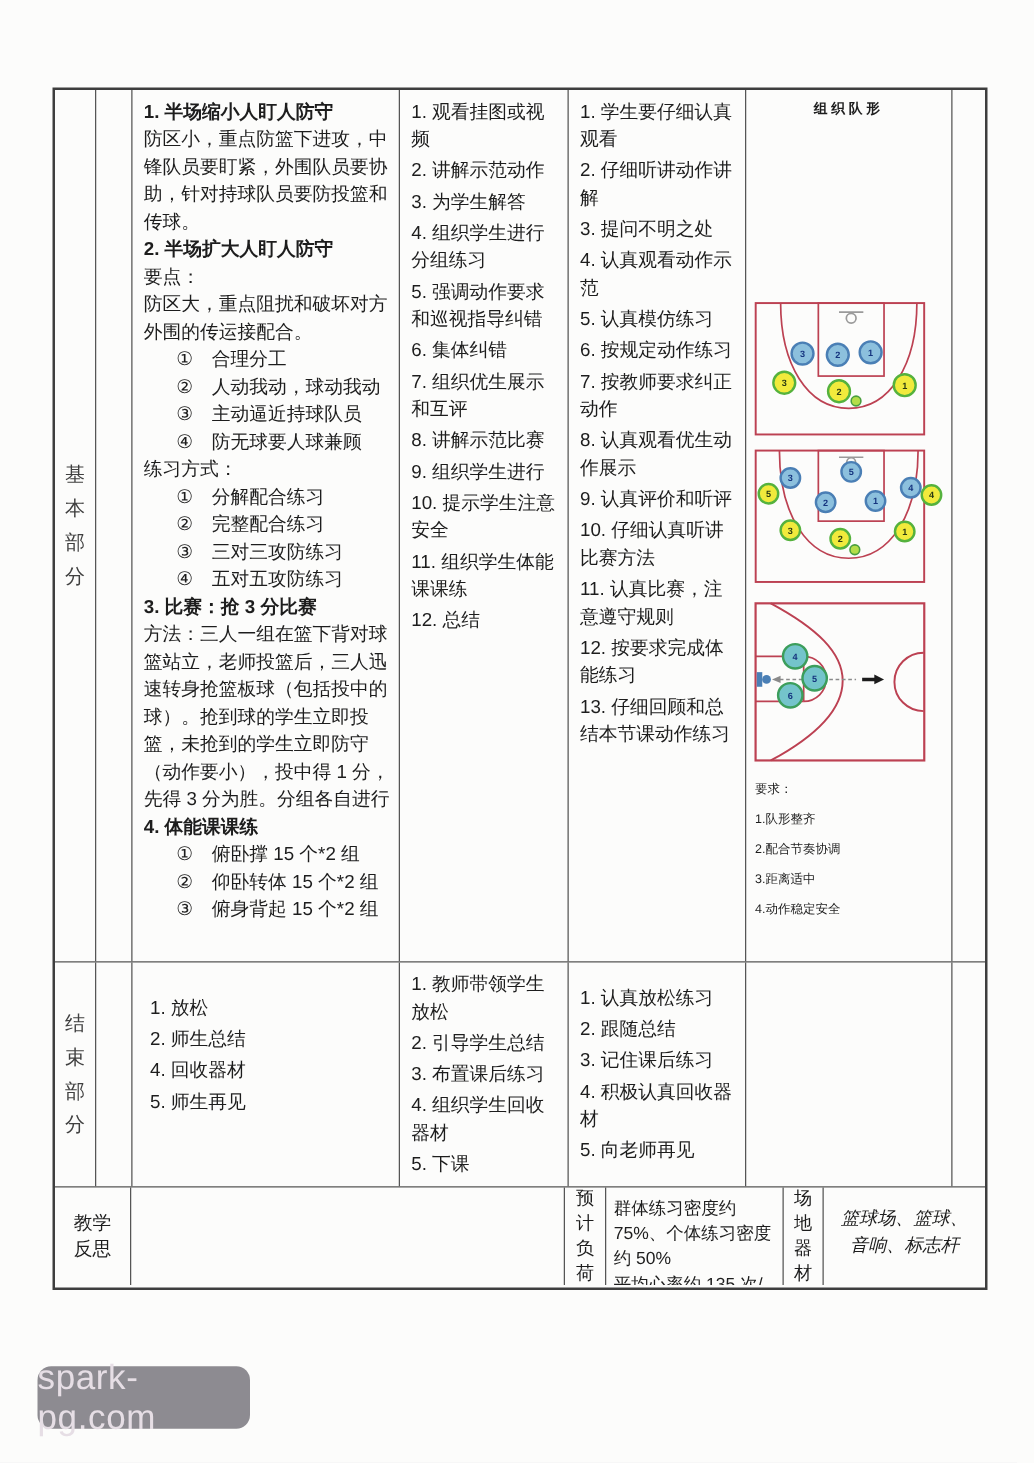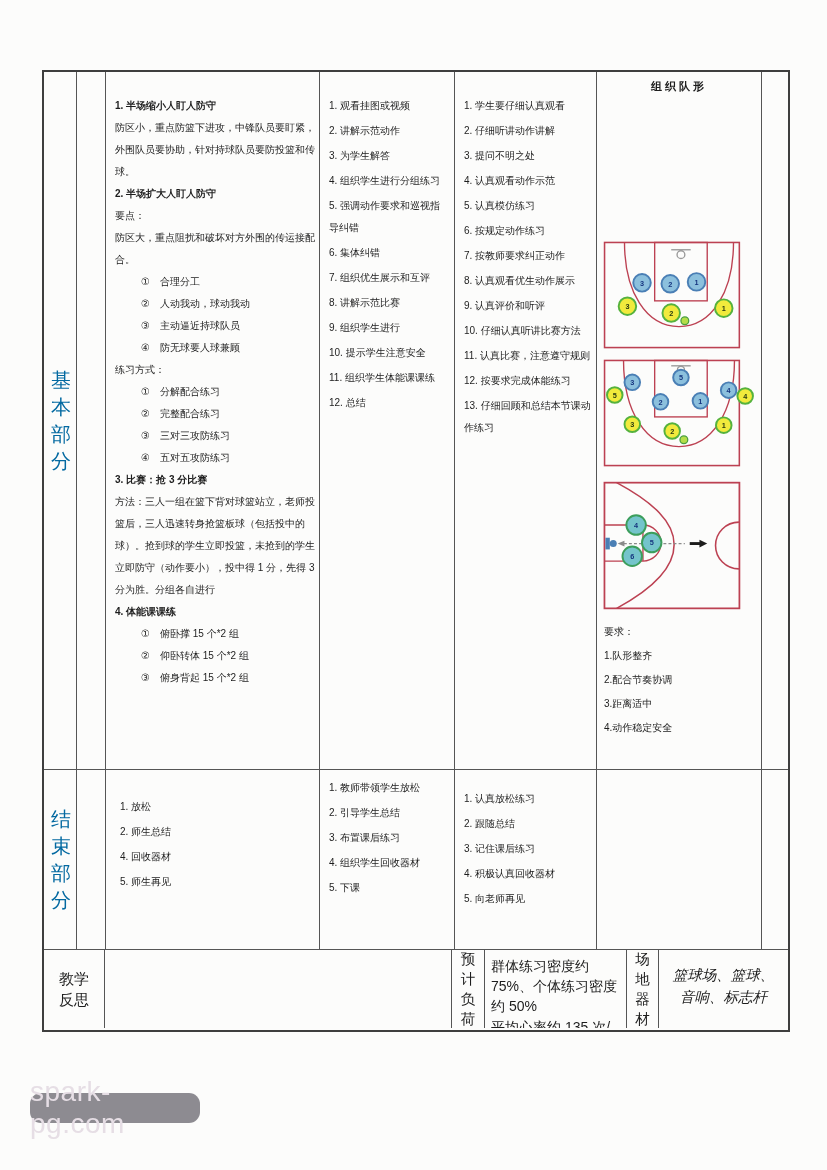--- a/index.html
+++ b/index.html
@@ -6,43 +6,43 @@
   body { background:#e9e9e9; font-family:"Liberation Sans","DejaVu Sans",sans-serif; }
   .page { position:relative; width:827px; height:1170px; background:#fcfcfb; margin:0 auto; overflow:hidden; color:#1d1d1d; }
   .sheet { position:absolute; left:42px; top:70px; width:748px; height:962px; border:2px solid #3e3e3e; background:#fcfcfb; }
   .row { display:grid; }
   .rowA { grid-template-columns:33px 29px 214px 135px 142px 165px 1fr; height:698px; border-bottom:1.5px solid #555; }
   .rowB { grid-template-columns:33px 29px 214px 135px 142px 165px 1fr; height:180px; border-bottom:1.5px solid #555; }
   .rowC { grid-template-columns:61px 347px 33px 142px 32px 1fr; height:78px; }
   .row > div { border-right:1.5px solid #555; overflow:hidden; position:relative; }
   .row > div:last-child { border-right:none;font-style:italic; }
   .vcenter { display:flex; align-items:center; justify-content:center; }
-  .vlabel { width:18px; word-break:break-all; text-align:center; font-size:20px; line-height:27px; color:#0369a1; }
+  .vlabel { width:18px; word-break:break-all; text-align:center; font-size:16px; line-height:27px; color:#404040; }
   .vlabel4 { width:16px; word-break:break-all; text-align:center; font-size:14.5px; line-height:20px; }
   .sqlabel { width:34px; word-break:break-all; text-align:center; font-size:15px; line-height:21px; }
-  .list { padding:23px 4px 6px 9px; font-size:10px; line-height:22px; }
+  .list { padding:7px 4px 6px 9px; font-size:15px; line-height:22px; }
   .list .li { margin-bottom:3px; }
   .list-tight .li { margin-bottom:0; }
   .li.s-b { font-weight:700; }
   .li.s-i { padding-left:26px; }
   .rowB .pad-c { padding-top:26px; padding-left:14px; }
   .rowB .pad-t { padding-top:7px; }
   .rowB .pad-s { padding-top:18px; }
   .org-cell { font-size:14.5px; }
   .org-title { text-align:center; font-weight:700; font-size:11px; letter-spacing:3px; margin-top:7px; }
   .court { display:block; margin:0 auto; }
   .court-1 { margin-top:147px; }
   .court-2 { margin-top:9px; }
   .court-3 { margin-top:13px; }
   .req { padding:9px 2px 0 7px; font-size:10px; line-height:24px; }
   .req .li { margin:0; }
   .load-text { padding:6px 4px 0 6px; font-size:14px; line-height:20px; }
   .load-text div { margin-bottom:1px; }
   .equip-text { padding:14px 8px 0 8px; font-size:14.5px; line-height:22px; text-align:center; }
-  .watermark { position:absolute; left:30px; top:1093px; width:170px; height:30px; background:#8d8b91; border-radius:11px; display:flex; align-items:center; justify-content:center; color:#e6dee5; font-size:28px; letter-spacing:0.5px; }
+  .watermark { position:absolute; left:30px; top:1093px; width:170px; height:50px; background:#8d8b91; border-radius:11px; display:flex; align-items:center; justify-content:center; color:#e6dee5; font-size:28px; letter-spacing:0.5px; }
 </style>
 </head>
 <body>
 
 <div class="page">
   <div class="sheet">
 
     <div class="row rowA">
       <div class="vcenter">
         <div class="vlabel">基本部分</div>

